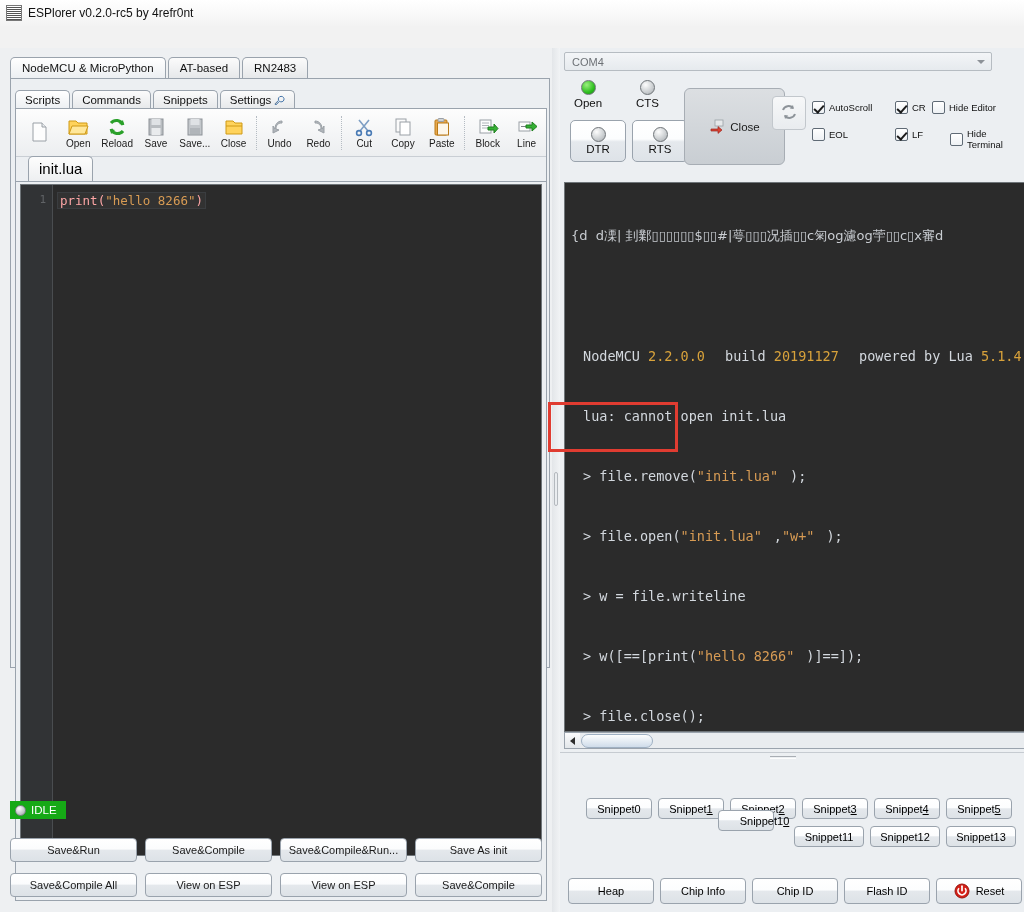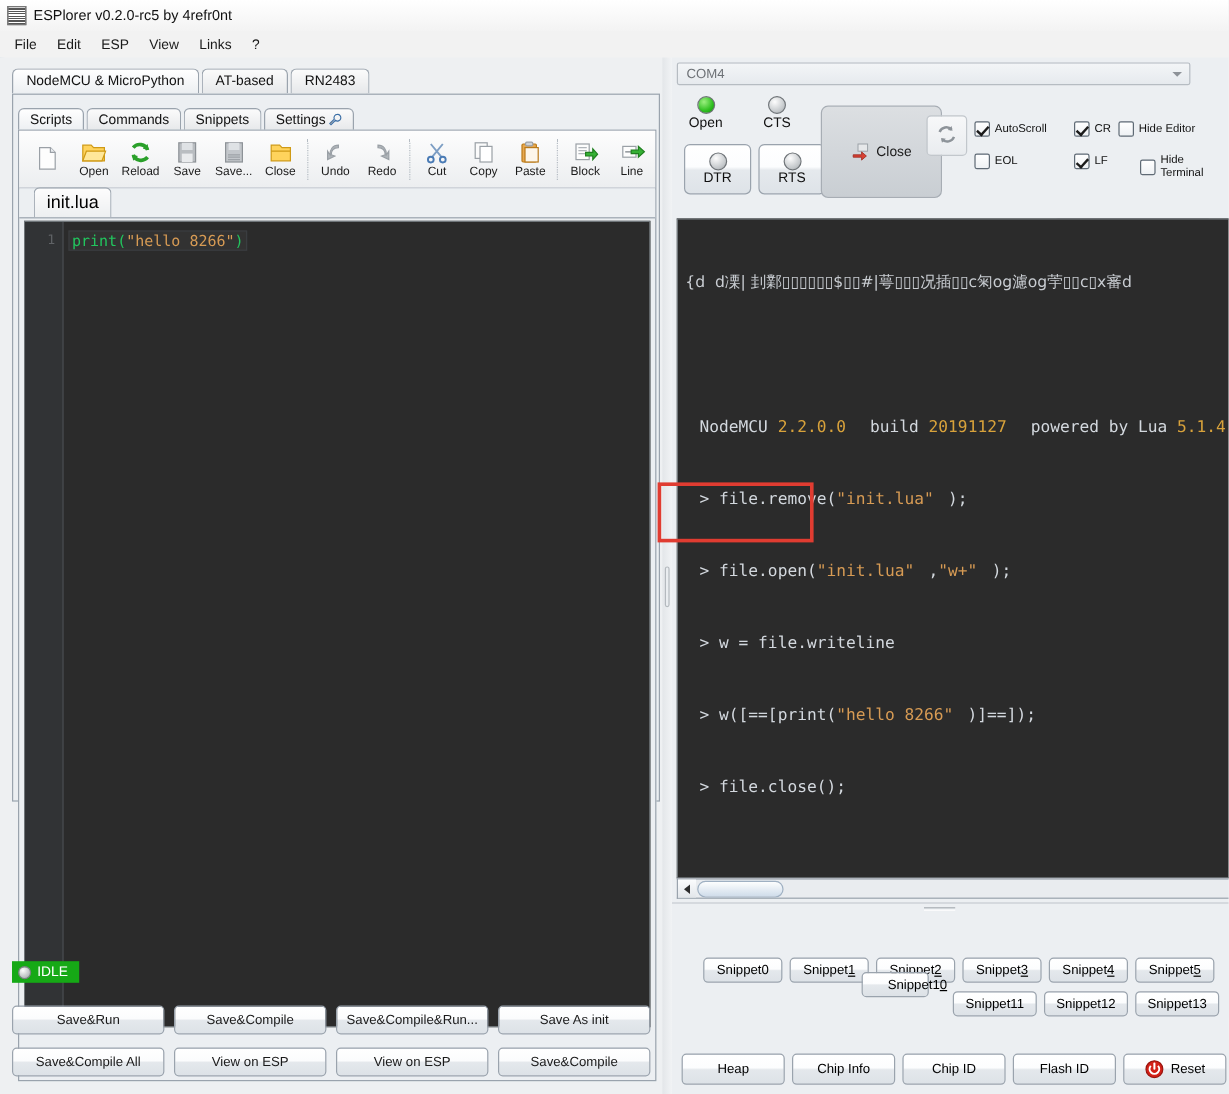--- a/index.html
+++ b/index.html
@@ -133,21 +133,21 @@
     border-right: 1px solid #4a4d50;
   }
   #codearea {
     flex: 1; padding: 7px 0 0 6px; font-family: "DejaVu Sans Mono", monospace;
     font-size: 12.5px; line-height: 15px; color: #a9b7c6; position: relative;
   }
   #codeline {
     background: #323232; display: inline-block; padding: 0 2px;
     border: 1px solid #3a3d40; margin-left: -2px;
   }
-  .k-plain { color: #22c55e; }
+  .k-plain { color: #fca5a5; }
   .k-str { color: #d79b54; }
 
   
   #statusbadge {
     position: absolute; left: 10px; top: 753px; height: 18px;
     background: #16a916; color: #ffffff;
     display: flex; align-items: center; gap: 5px;
     padding: 0 9px 0 5px; font-size: 11.5px;
   }
   #statusbadge .dot {
@@ -342,28 +342,20 @@
 </head>
 <body>
 
 <div id="app">
 
   <div id="titlebar">
     <div class="appicon"></div>
     <div class="title">ESPlorer v0.2.0-rc5 by 4refr0nt</div>
   </div>
 
-  <div id="menubar">
-    <div class="mi">File</div>
-    <div class="mi">Edit</div>
-    <div class="mi">ESP</div>
-    <div class="mi">View</div>
-    <div class="mi">Links</div>
-    <div class="mi">?</div>
-  </div>
 
   <div id="leftedge"></div>
 
   <div id="leftpane">
 
     <div id="outertabs" class="tabrow">
       <div class="tab active">NodeMCU &amp; MicroPython</div>
       <div class="tab">AT-based</div>
       <div class="tab">RN2483</div>
     </div>
@@ -660,20 +652,21 @@
 
       <div id="donatebtn" style="left:316px; top:108px;">
         <div id="donatepill">Donate</div>
       </div>
     </div>
 
     <div id="terminal">
       <div class="garbled">{d  d凓| 刲鄴▯▯▯▯▯▯$▯▯#|萼▯▯▯况插▯▯c匊og濾og荢▯▯c▯x審d</div>
       <div>&nbsp;</div>
       <div><span class="t-white">NodeMCU </span><span class="t-num">2.2.0.0</span><span class="t-white"> build </span><span class="t-num">20191127</span><span class="t-white"> powered by Lua </span><span class="t-num">5.1.4</span></div>
+      <div><span class="t-white">lua: cannot open init.lua</span></div>
       <div><span class="t-white">&gt; file.remove(</span><span class="t-str">"init.lua"</span><span class="t-white">);</span></div>
       <div><span class="t-white">&gt; file.open(</span><span class="t-str">"init.lua"</span><span class="t-white">,</span><span class="t-str">"w+"</span><span class="t-white">);</span></div>
       <div><span class="t-white">&gt; w = file.writeline</span></div>
       <div><span class="t-white">&gt; w([==[print(</span><span class="t-str">"hello 8266"</span><span class="t-white">)]==]);</span></div>
       <div><span class="t-white">&gt; file.close();</span></div>
       
       
       
     </div>
 

